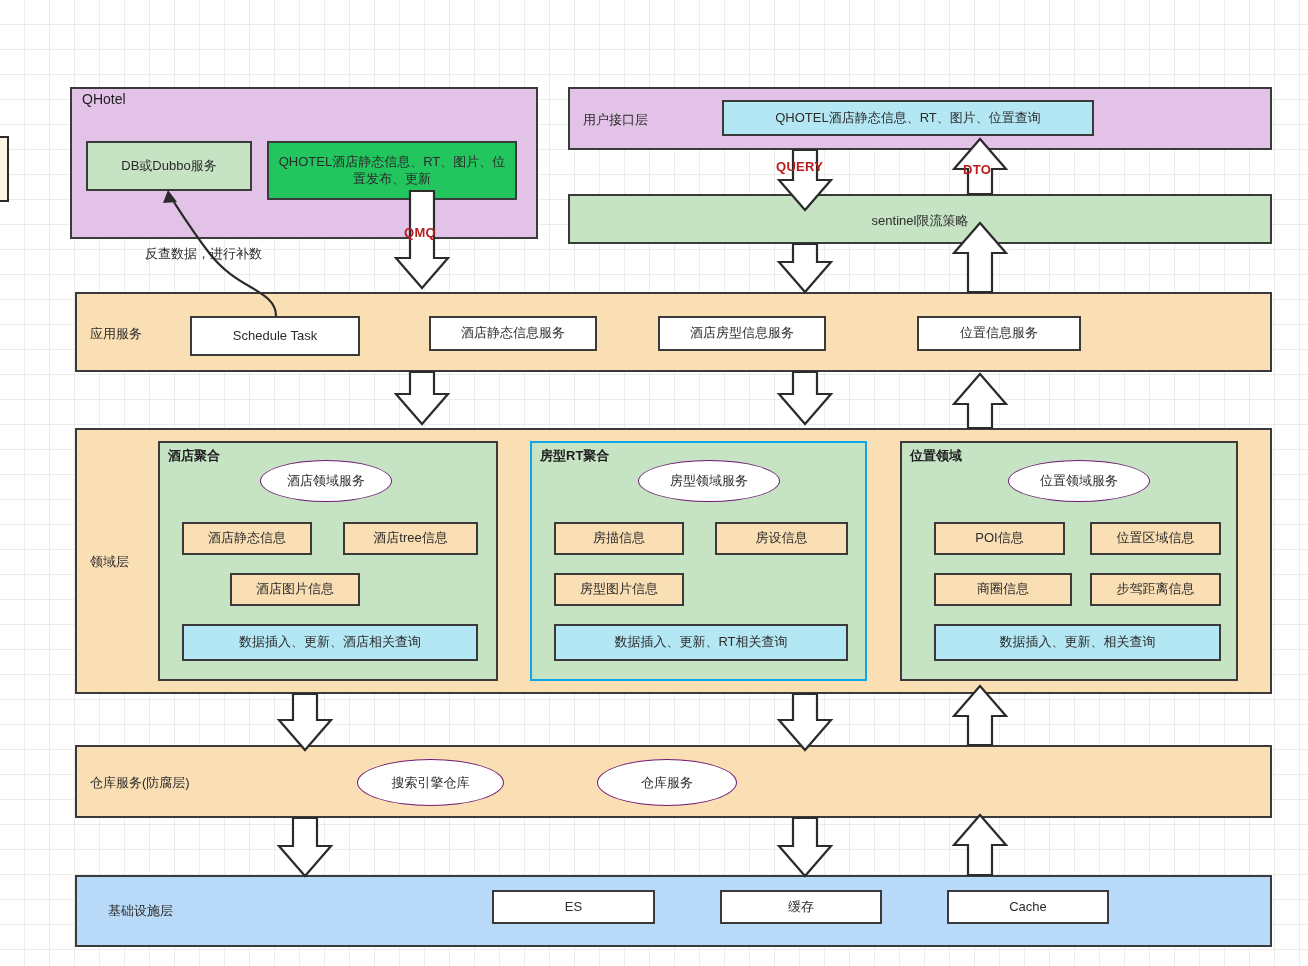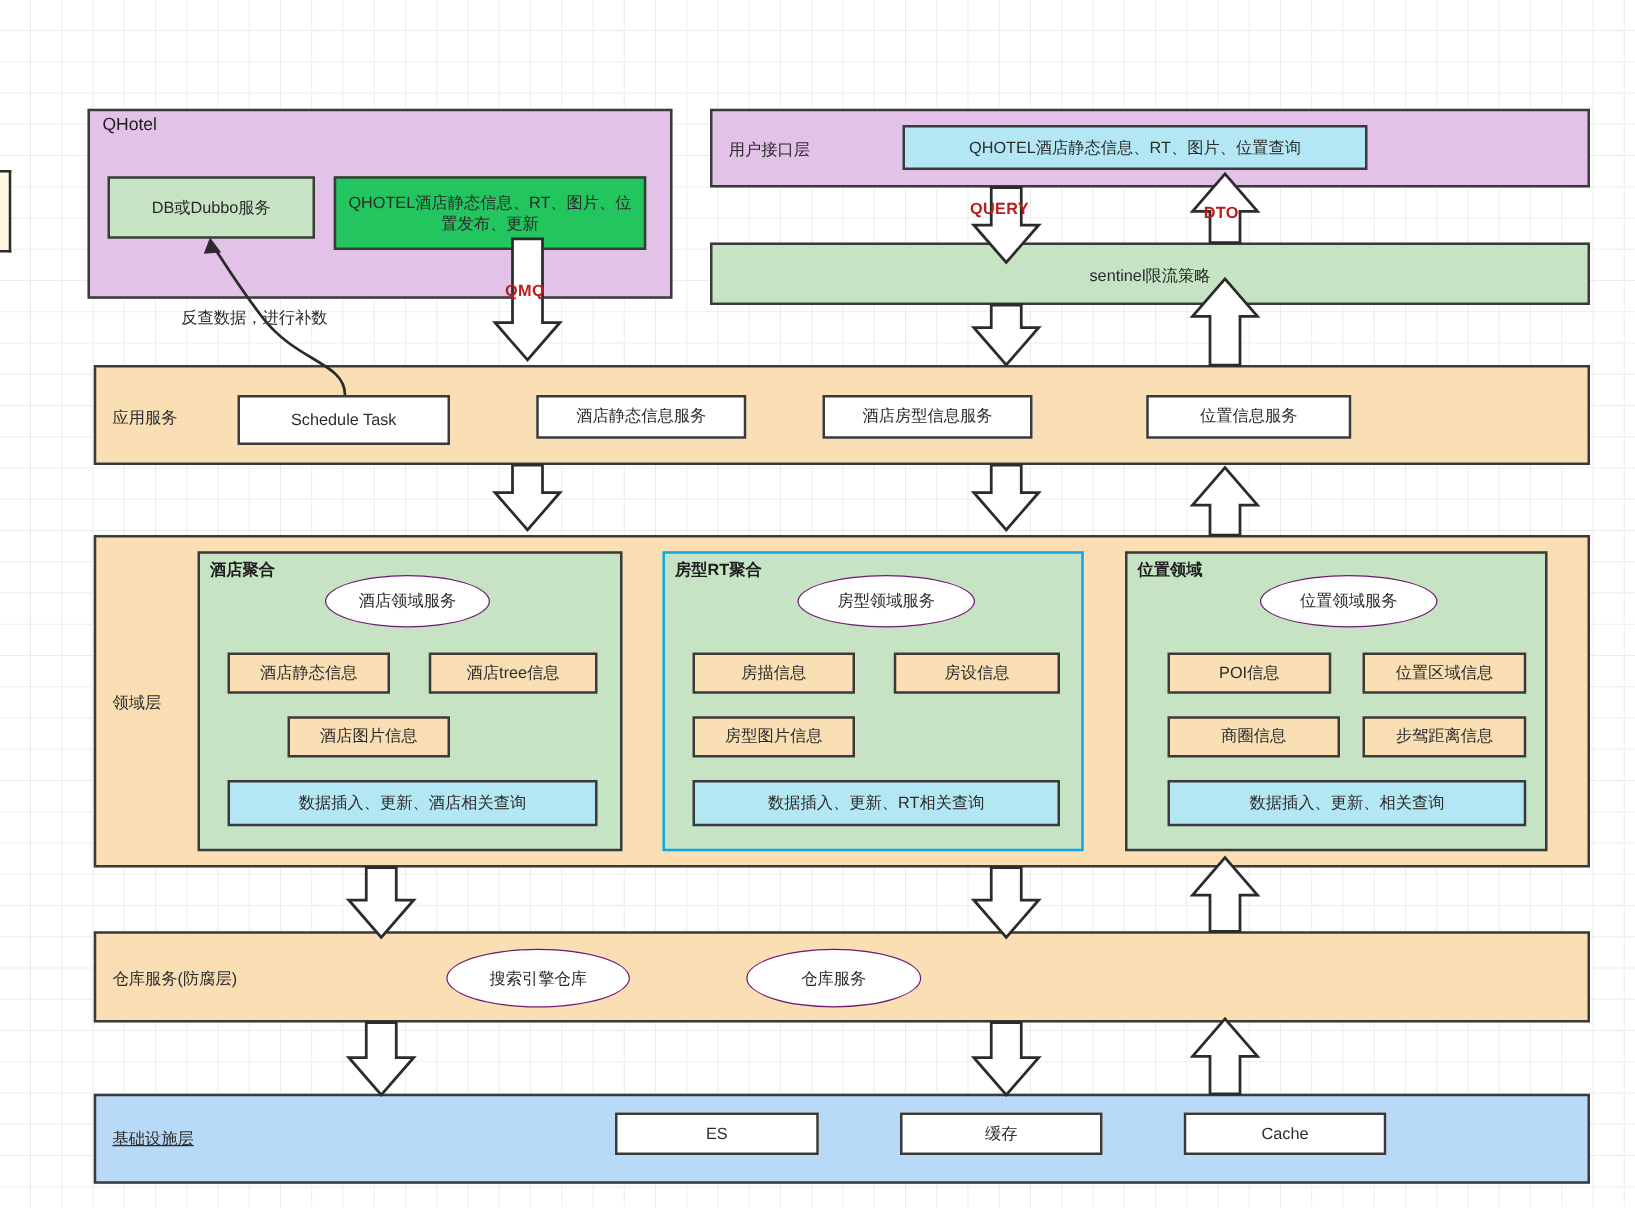--- a/index.html
+++ b/index.html
@@ -114,21 +114,21 @@
 <div class="abs node" style="left:934px;top:624px;width:287px;height:37px;background:#b4e7f4;">数据插入、更新、相关查询</div>
 
 <div class="abs lane" style="left:75px;top:745px;width:1197px;height:73px;background:#fadfb5;">
 </div>
 <div class="abs lane-label" style="left:90px;top:774px;">仓库服务(防腐层)</div>
 <div class="abs ellipse" style="left:357px;top:759px;width:147px;height:47px;">搜索引擎仓库</div>
 <div class="abs ellipse" style="left:597px;top:759px;width:140px;height:47px;">仓库服务</div>
 
 <div class="abs lane" style="left:75px;top:875px;width:1197px;height:72px;background:#b8daf8;">
 </div>
-<div class="abs lane-label" style="left:90px;top:902px;text-decoration:underline;">基础设施层</div>
+<div class="abs lane-label" style="left:108px;top:902px;">基础设施层</div>
 <div class="abs node" style="left:492px;top:890px;width:163px;height:34px;">ES</div>
 <div class="abs node" style="left:720px;top:890px;width:162px;height:34px;">缓存</div>
 <div class="abs node" style="left:947px;top:890px;width:162px;height:34px;">Cache</div>
 
 <svg class="ov">
   <defs>
     <style>
       .blk{fill:#ffffff;stroke:#2b2b2b;stroke-width:2.2;stroke-linejoin:miter;}
       .curve{fill:none;stroke:#2b2b2b;stroke-width:2.2;}
     </style>

